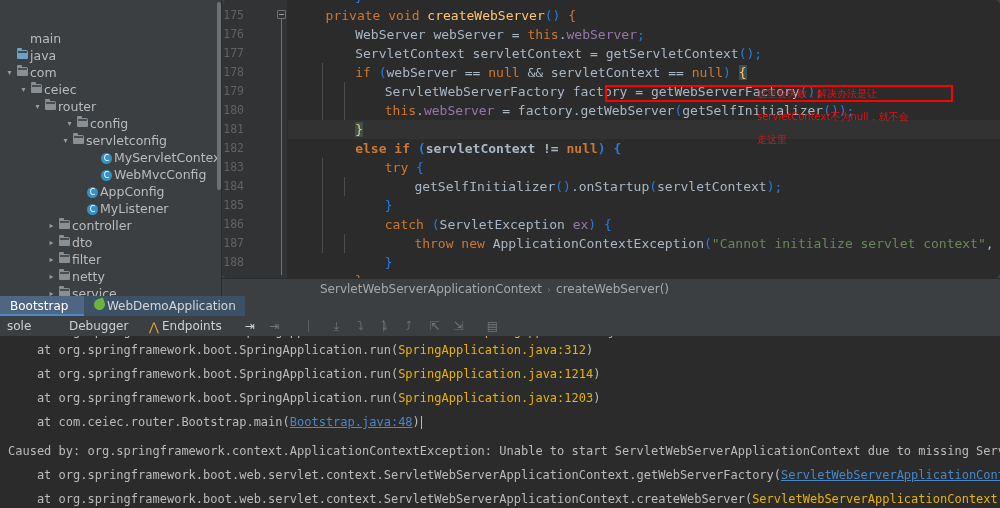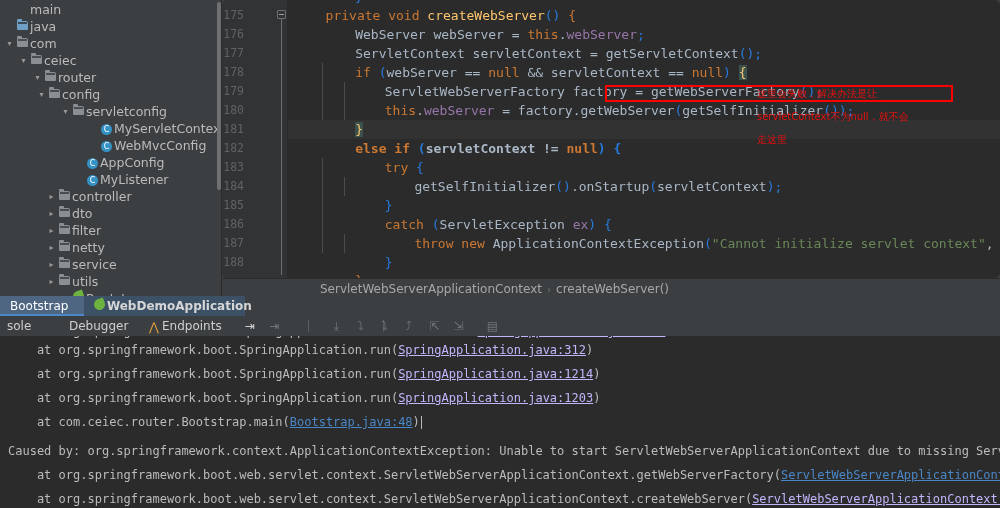--- a/index.html
+++ b/index.html
@@ -122,38 +122,38 @@
   #tb-divider2{position:absolute;left:383px;top:4px;width:1px;height:12px;background:#5a5d5f;}
 
   #console{
     position:absolute;left:0;top:40px;width:1000px;height:172px;background:#2b2b2b;
     overflow:hidden;
   }
   .cline{
     position:absolute;left:0;height:19px;line-height:19px;white-space:pre;
     font-family:"DejaVu Sans Mono","Liberation Mono",monospace;font-size:12px;color:#bbbbbb;
   }
-  .lnk{color:#c4b5fd;text-decoration:underline;}
+  .lnk{color:#eab308;}
   .lnk.blue{color:#4a87c7;text-decoration:underline;}
 
   
   #err-stripe{position:absolute;right:0;top:0;width:10px;height:278px;background:#2b2b2b;}
 </style>
 </head>
 <body>
 
 <div id="root">
 
   <div id="tree">
-      <div class="tree-row" style="margin-left: 0px;"><span class="tw none"></span><span class="ic"></span><span class="lbl">main</span></div>
+      <div class="tree-row" style="margin-left: 0px; margin-top: 29px;"><span class="tw none"></span><span class="ic"></span><span class="lbl">main</span></div>
       <div class="tree-row" style="margin-left: 0px;"><span class="tw none"></span><span class="ic"><span class="folder blue"></span></span><span class="lbl">java</span></div>
       <div class="tree-row" style="margin-left: 0px;"><span class="tw">▾</span><span class="ic"><span class="folder"></span></span><span class="lbl">com</span></div>
       <div class="tree-row" style="margin-left: 14px;"><span class="tw">▾</span><span class="ic"><span class="folder"></span></span><span class="lbl">ceiec</span></div>
       <div class="tree-row" style="margin-left: 28px;"><span class="tw">▾</span><span class="ic"><span class="folder"></span></span><span class="lbl">router</span></div>
-      <div class="tree-row" style="margin-left: 32px;"><span class="tw">▾</span><span class="ic"><span class="folder"></span></span><span class="lbl">config</span></div>
+      <div class="tree-row" style="margin-left: 60px;"><span class="tw">▾</span><span class="ic"><span class="folder"></span></span><span class="lbl">config</span></div>
       <div class="tree-row" style="margin-left: 56px;"><span class="tw">▾</span><span class="ic"><span class="folder"></span></span><span class="lbl">servletconfig</span></div>
       <div class="tree-row" style="margin-left: 84px;"><span class="tw none"></span><span class="ic"><span class="cls">C</span></span><span class="lbl" style="color: rgb(187, 187, 187);">MyServletContext</span></div>
       <div class="tree-row" style="margin-left: 84px;"><span class="tw none"></span><span class="ic"><span class="cls">C</span></span><span class="lbl" style="color: rgb(187, 187, 187);">WebMvcConfig</span></div>
       <div class="tree-row" style="margin-left: 70px;"><span class="tw none"></span><span class="ic"><span class="cls">C</span></span><span class="lbl" style="color: rgb(187, 187, 187);">AppConfig</span></div>
       <div class="tree-row" style="margin-left: 70px;"><span class="tw none"></span><span class="ic"><span class="cls">C</span></span><span class="lbl" style="color: rgb(187, 187, 187);">MyListener</span></div>
       <div class="tree-row" style="margin-left: 42px;"><span class="tw">▸</span><span class="ic"><span class="folder"></span></span><span class="lbl">controller</span></div>
       <div class="tree-row" style="margin-left: 42px;"><span class="tw">▸</span><span class="ic"><span class="folder"></span></span><span class="lbl">dto</span></div>
       <div class="tree-row" style="margin-left: 42px;"><span class="tw">▸</span><span class="ic"><span class="folder"></span></span><span class="lbl">filter</span></div>
       <div class="tree-row" style="margin-left: 42px;"><span class="tw">▸</span><span class="ic"><span class="folder"></span></span><span class="lbl">netty</span></div>
       <div class="tree-row" style="margin-left: 42px;"><span class="tw">▸</span><span class="ic"><span class="folder"></span></span><span class="lbl">service</span></div>
@@ -211,21 +211,21 @@
     </div>
 
   <div id="breadcrumb">
     <span>ServletWebServerApplicationContext</span><span class="sep">›</span><span>createWebServer()</span>
   </div>
 
   <div id="runpanel">
     <div id="runtabs">
       <div id="runtabs-fill" style="left: 244.7px;"></div>
     <div class="runtab active" style="left: 0px; width: 83.9px;"><span>Bootstrap</span></div>
-        <div class="runtab" style="left: 83.9px; width: 160.8px; font-weight: bold;"><span class="tabic"><span class="springleaf"></span></span><span>WebDemoApplication</span></div>
+        <div class="runtab" style="left: 83.9px; width: 160.8px;"><span class="tabic"><span class="springleaf"></span></span><span>WebDemoApplication</span></div>
       </div>
     <div id="runtoolbar">
       <div id="tb-divider1"></div>
       <div id="tb-divider2"></div>
     <div class="ttab" style="left: 0px; width: 58px;"><span>sole</span></div>
         <div class="ttab" style="left: 62px; width: 78px;"><span>Debugger</span></div>
         <div class="ttab" style="left: 142px; width: 96px;"><span style="display:inline-block;width:13px;vertical-align:middle;color:#e8a33d;font-size:12px;">⋀</span><span>Endpoints</span></div>
         <div class="ttab" style="left: 238px; color: rgb(207, 207, 207);">⇥</div>
         <div class="tbi" style="left: 268px; color: rgb(154, 160, 166); font-size: 12px; line-height: 13px; text-align: center;">⇥</div>
         <div class="tbi" style="left: 330px; color: rgb(154, 160, 166); font-size: 12px; line-height: 13px; text-align: center;">⤓</div>

